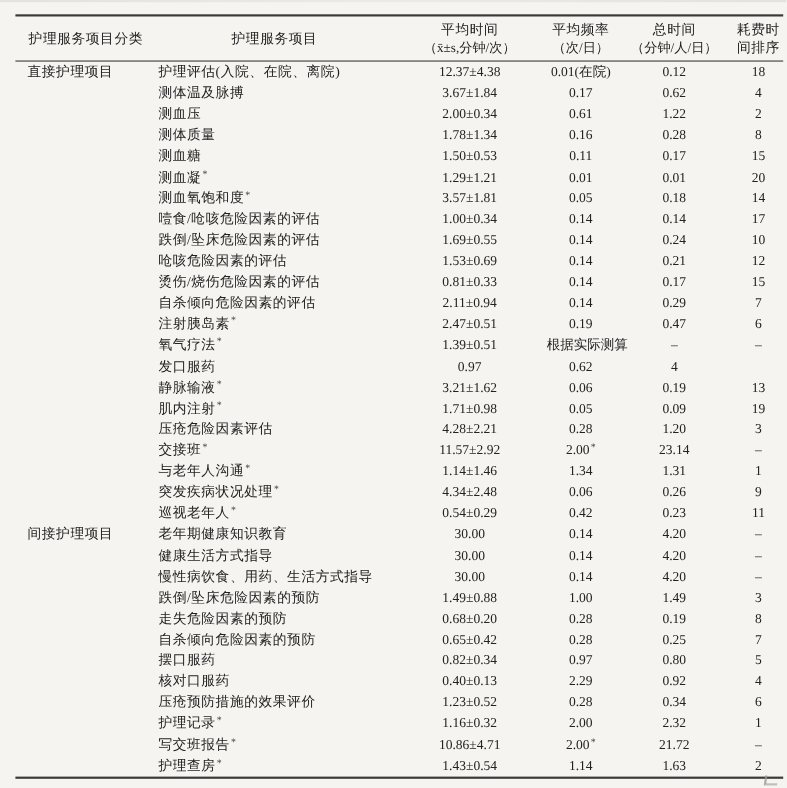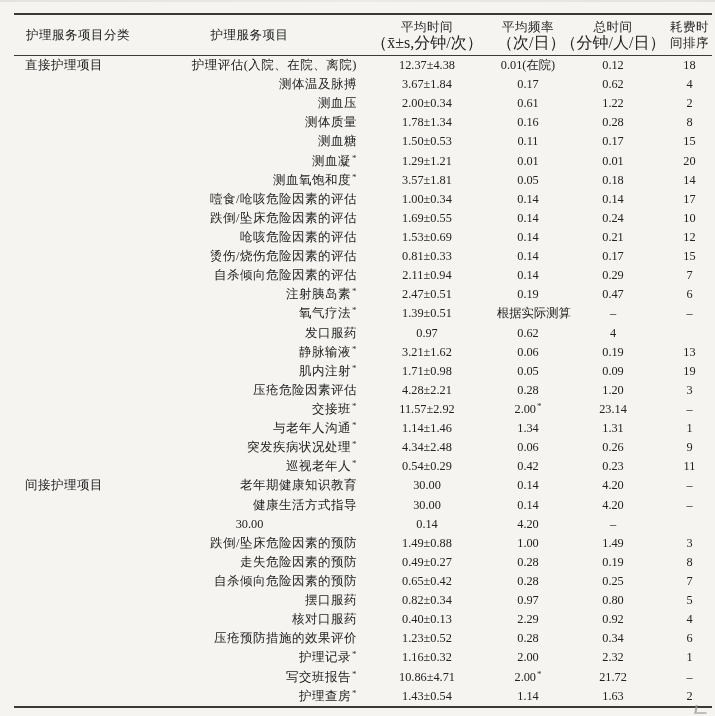--- a/index.html
+++ b/index.html
@@ -26,37 +26,37 @@
     height:40px;
     align-items:center;
   }
   .thead .hc{
     text-align:center;
     font-size:12.5px;
     line-height:16.5px;
     letter-spacing:.5px;
     white-space:nowrap;
   }
-  .thead .hsub{font-size:16px;letter-spacing:0;font-family:Liberation Serif, serif;}
+  .thead .hsub{font-size:12px;letter-spacing:0;font-family:Liberation Serif, serif;}
   .tbody{
     border-bottom:2px solid #3a3a3a;
   }
   .trow{
     display:grid;
     grid-template-columns:128px 215px 140px 62px 108px 45px;
     height:19.12px;
     align-items:center;
   }
   .cell{
     font-size:12.5px;
     white-space:nowrap;
     line-height:19px;
   }
   .c-cat{padding-left:11px;letter-spacing:.5px;font-family:Liberation Serif, serif;}
-  .c-item{padding-left:2px;letter-spacing:.5px;text-align:right;}
+  .c-item{padding-left:2px;letter-spacing:.5px;}
   .c-time,.c-freq,.c-total,.c-rank{text-align:center;font-size:12.3px;}
   sup.star{
     font-size:9px;
     vertical-align:4px;
     line-height:0;
     margin-left:1px;
     color:#333;
   }
   .artifact{
     position:absolute;
@@ -281,37 +281,38 @@
       <div class="trow">
         <div class="cell c-cat"></div>
         <div class="cell c-item">健康生活方式指导</div>
         <div class="cell c-time">30.00</div>
         <div class="cell c-freq">0.14</div>
         <div class="cell c-total">4.20</div>
         <div class="cell c-rank">–</div>
       </div>
       <div class="trow">
         <div class="cell c-cat"></div>
+        <div class="cell c-item">慢性病饮食、用药、生活方式指导</div>
         <div class="cell c-time">30.00</div>
         <div class="cell c-freq">0.14</div>
         <div class="cell c-total">4.20</div>
         <div class="cell c-rank">–</div>
       </div>
       <div class="trow">
         <div class="cell c-cat"></div>
         <div class="cell c-item">跌倒/坠床危险因素的预防</div>
         <div class="cell c-time">1.49±0.88</div>
         <div class="cell c-freq">1.00</div>
         <div class="cell c-total">1.49</div>
         <div class="cell c-rank">3</div>
       </div>
       <div class="trow">
         <div class="cell c-cat"></div>
         <div class="cell c-item">走失危险因素的预防</div>
-        <div class="cell c-time">0.49±0.27</div>
+        <div class="cell c-time">0.68±0.20</div>
         <div class="cell c-freq">0.28</div>
         <div class="cell c-total">0.19</div>
         <div class="cell c-rank">8</div>
       </div>
       <div class="trow">
         <div class="cell c-cat"></div>
         <div class="cell c-item">自杀倾向危险因素的预防</div>
         <div class="cell c-time">0.65±0.42</div>
         <div class="cell c-freq">0.28</div>
         <div class="cell c-total">0.25</div>

